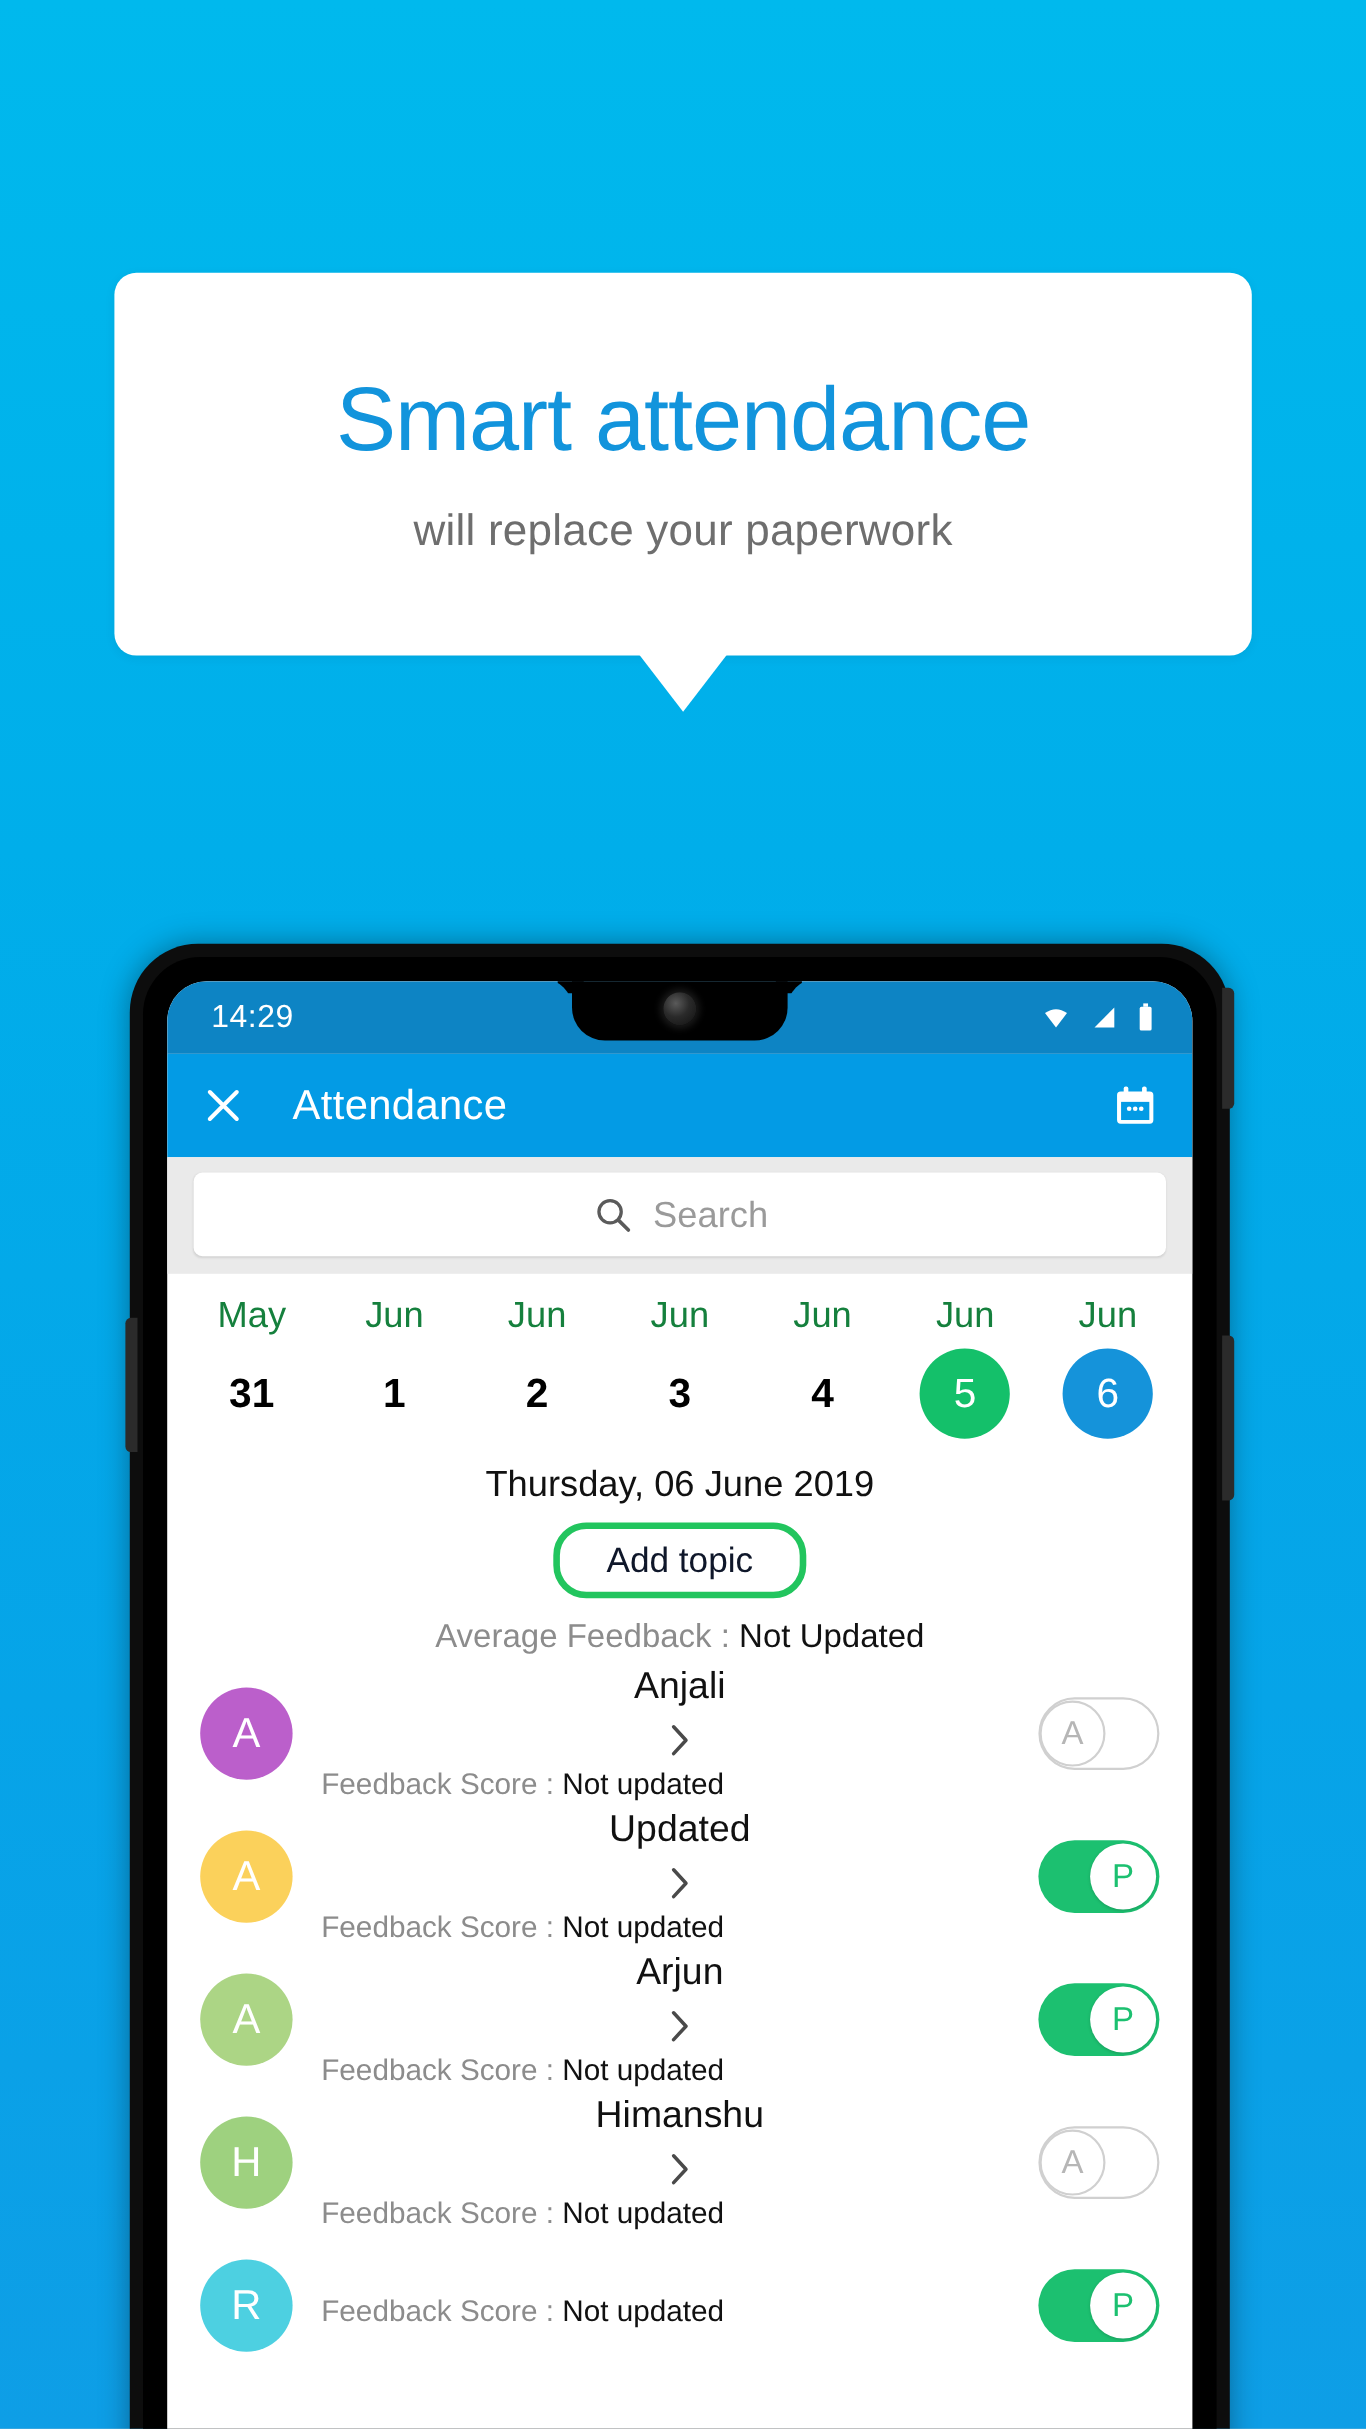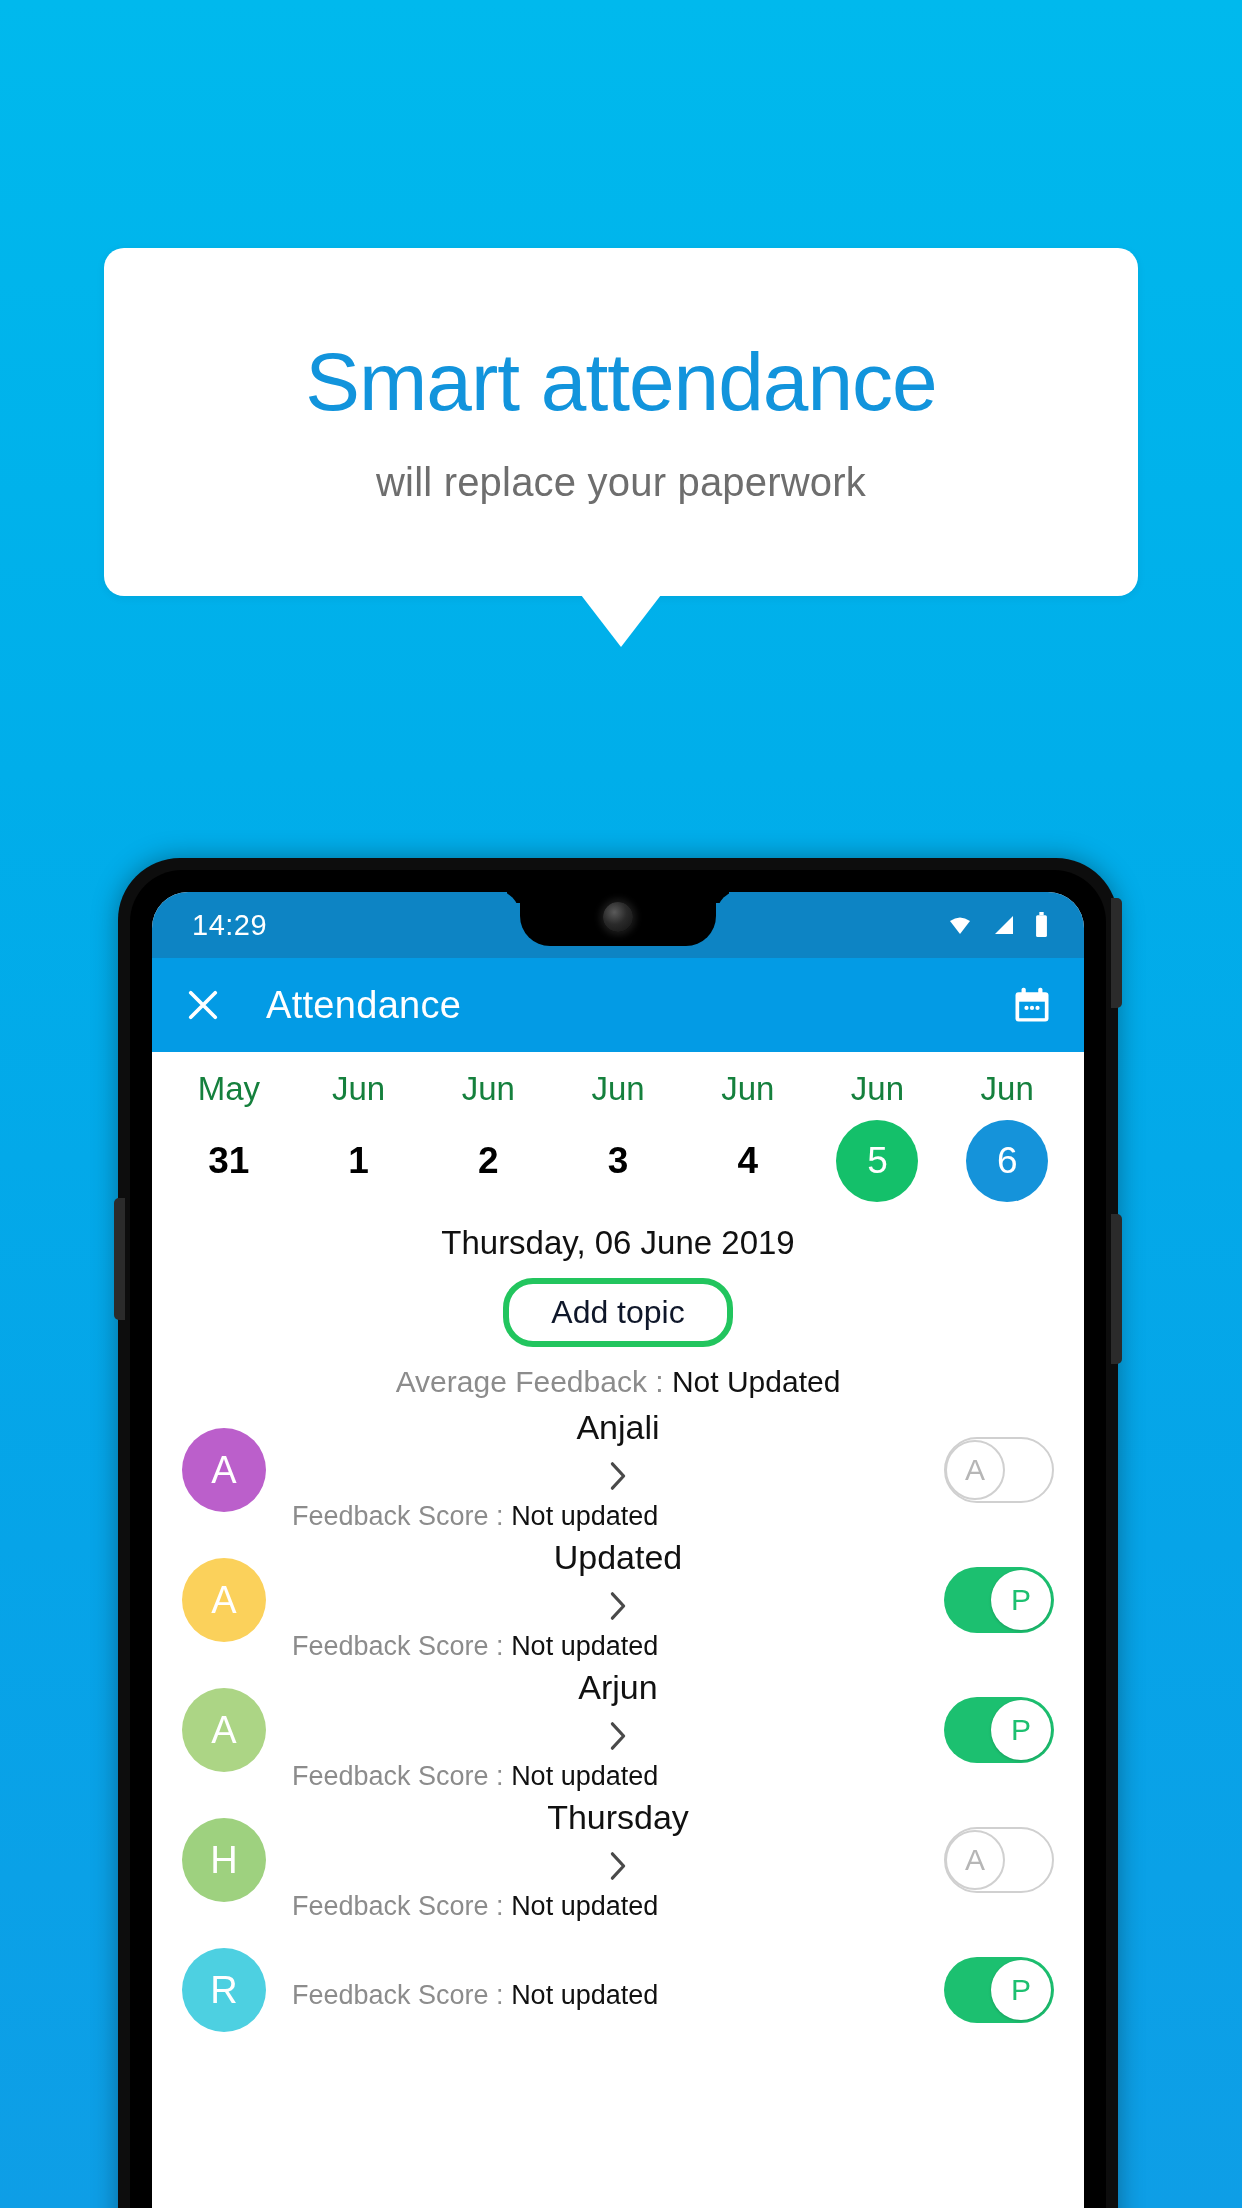--- a/index.html
+++ b/index.html
@@ -301,20 +301,29 @@
           <rect x="3" y="5" width="18" height="16" rx="1.8" fill="#ffffff"></rect>
           <rect x="6.3" y="2.6" width="2.3" height="4" rx="1" fill="#ffffff"></rect>
           <rect x="15.4" y="2.6" width="2.3" height="4" rx="1" fill="#ffffff"></rect>
           <rect x="5" y="10.2" width="14" height="9" fill="#039BE5"></rect>
           <circle cx="9" cy="13.6" r="1.15" fill="#ffffff"></circle>
           <circle cx="12" cy="13.6" r="1.15" fill="#ffffff"></circle>
           <circle cx="15" cy="13.6" r="1.15" fill="#ffffff"></circle>
         </svg>
       </div>
 
+      <div id="search-wrap">
+        <div id="search-box">
+          <svg width="38" height="38" viewBox="0 0 24 24">
+            <circle cx="10.5" cy="10.5" r="6.4" fill="none" stroke="#5B5B5B" stroke-width="1.9"></circle>
+            <path d="M15.3 15.3 L21 21" stroke="#5B5B5B" stroke-width="2.1" stroke-linecap="round"></path>
+          </svg>
+          <span id="search-placeholder">Search</span>
+        </div>
+      </div>
 
       <div id="date-strip">
           <div class="date-cell">
             <div class="date-month">May</div>
             <div class="date-daynum">31</div>
           </div>
           <div class="date-cell">
             <div class="date-month">Jun</div>
             <div class="date-daynum">1</div>
           </div>
@@ -393,21 +402,21 @@
               <div class="student-feedback"><span>Feedback Score : </span><span class="val">Not updated</span></div>
             </div>
             <div class="toggle on">
               <div class="knob">P</div>
             </div>
           </div>
           <div class="student-row">
             <div class="avatar" style="background: rgb(158, 209, 127);">H</div>
             <div class="student-info">
               <div class="student-name-line">
-                <span class="student-name">Thursday</span>
+                <span class="student-name">Himanshu</span>
                 <svg width="20" height="30" viewBox="0 0 10 16">
                   <path d="M2 1.5 L8 8 L2 14.5" fill="none" stroke="#4A4A4A" stroke-width="1.7" stroke-linecap="round" stroke-linejoin="round"></path>
                 </svg>
               </div>
               <div class="student-feedback"><span>Feedback Score : </span><span class="val">Not updated</span></div>
             </div>
             <div class="toggle off">
               <div class="knob">A</div>
             </div>
           </div>

